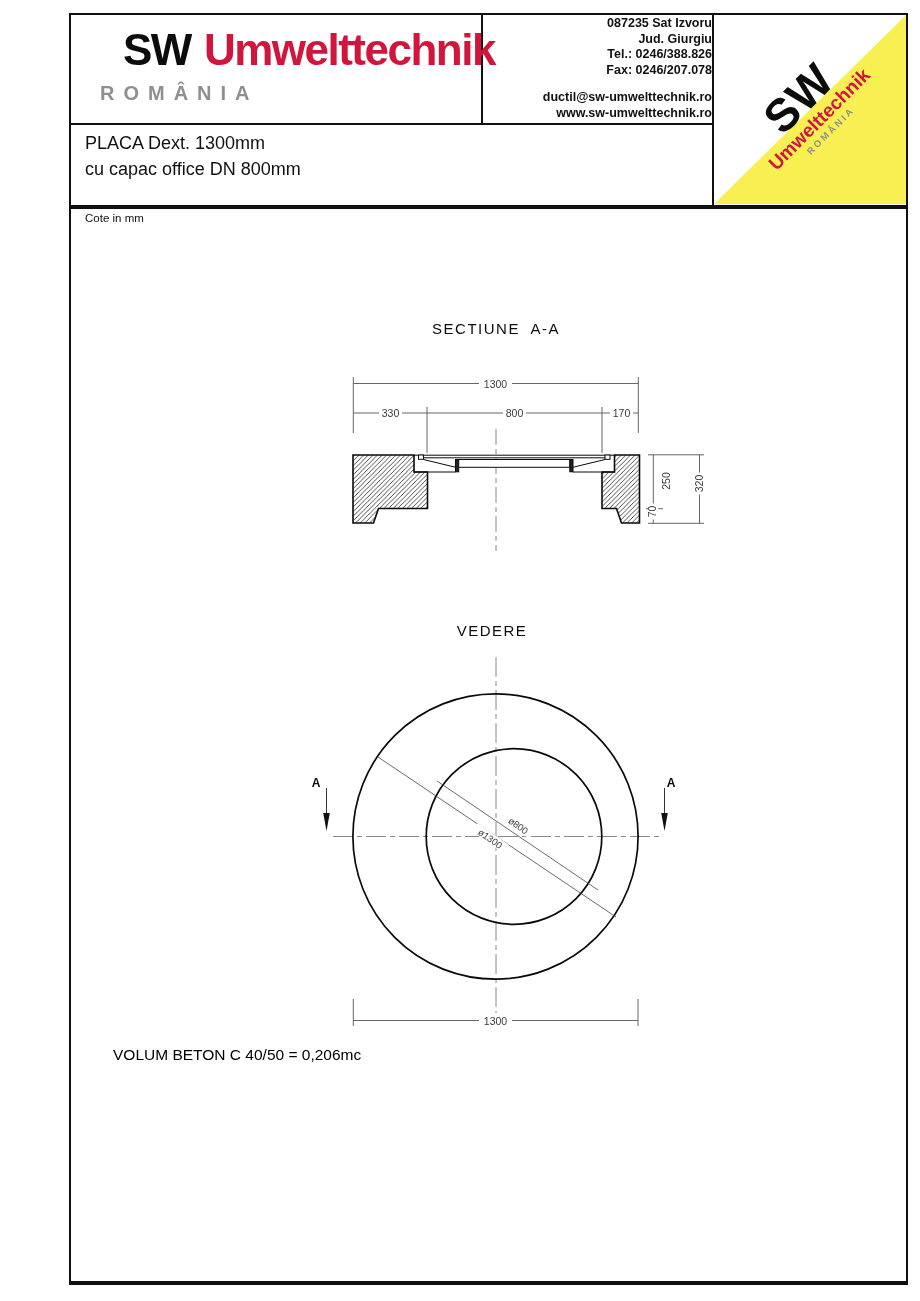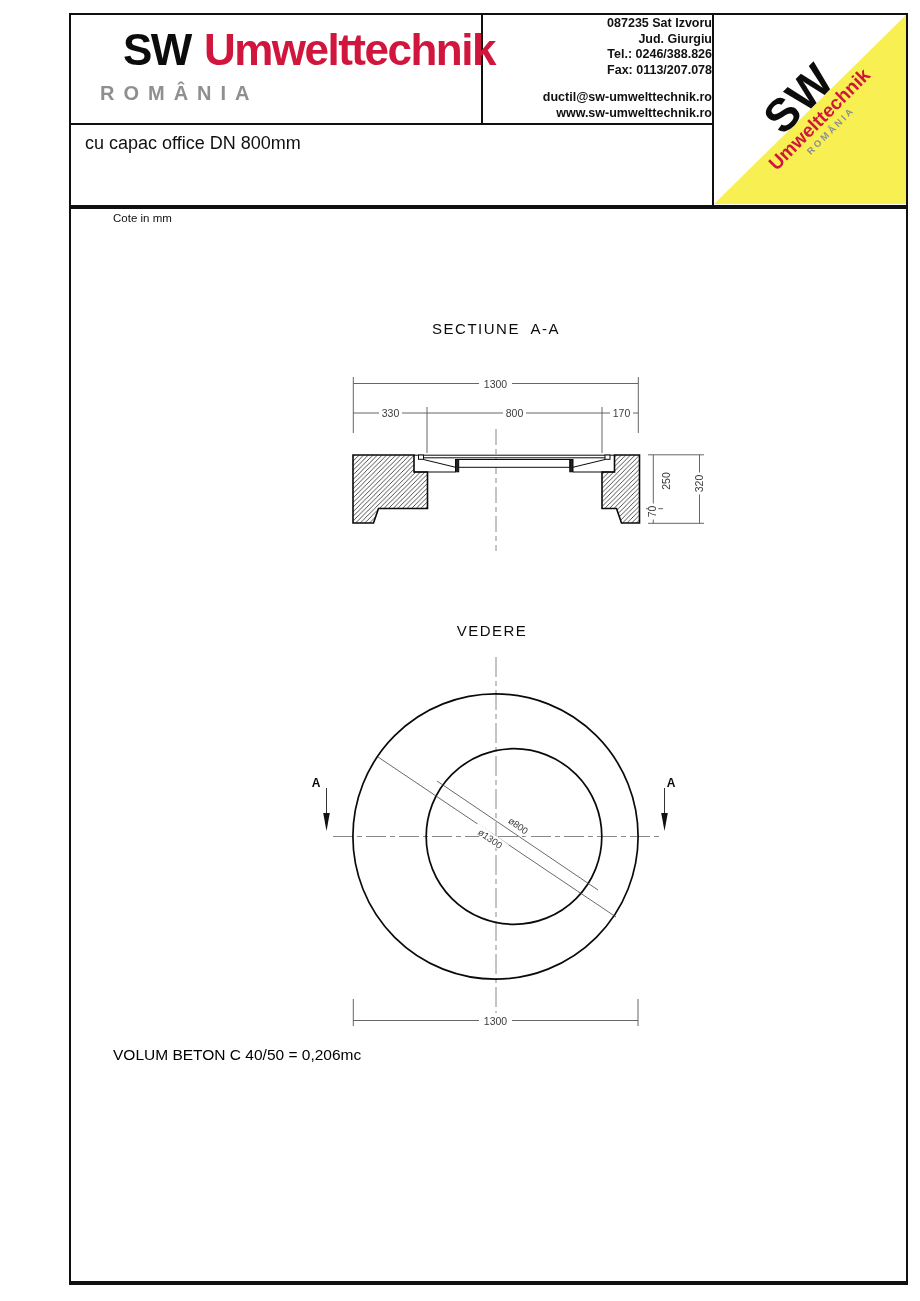--- a/index.html
+++ b/index.html
@@ -13,21 +13,21 @@
   
   .logo-line{left:99px;top:27px;font-weight:bold;font-size:44px;letter-spacing:-1.5px;white-space:nowrap;line-height:46px;margin-left:24px;}
   .logo-sw{color:#0c0c0c;margin-right:13px;}
   .logo-country{left:100px;top:82px;font-weight:bold;font-size:20px;letter-spacing:9px;white-space:nowrap;}
   
   .contact{left:483px;top:16px;width:229px;text-align:right;font-weight:bold;
            font-size:12.5px;line-height:15.5px;}
   .contact .gap{height:12px;}
   
   .title-block{left:85px;top:130px;font-size:18px;line-height:26px;}
-  .cote{left:85px;top:212px;font-size:11.5px;margin-left:28px;}
+  .cote{left:85px;top:212px;font-size:11.5px;}
   
   .corner{left:714px;top:15px;width:192px;height:189px;overflow:hidden;background:#fff;}
   .corner .tri{position:absolute;left:0;top:0;width:100%;height:100%;
                clip-path:polygon(0% 100%,100% 0%,100% 100%);}
   .corner .stack{position:absolute;left:50%;top:50%;transform:translate(-50%,-50%) rotate(-45deg);
                  text-align:center;white-space:nowrap;}
   .corner .c-sw{font-weight:bold;font-size:46px;line-height:38px;letter-spacing:1px;color:#0c0c0c;}
   .corner .c-brand{font-weight:bold;font-size:19px;line-height:21px;}
   .corner .c-country{font-weight:bold;font-size:9.5px;letter-spacing:2.5px;line-height:12px;}
   svg text{font-family:"Liberation Sans",sans-serif;}
@@ -47,36 +47,37 @@
 
   <div class="abs logo-line">
     <span class="logo-sw">SW</span><span id="brand-red" style="color: rgb(208, 22, 60);">Umwelttechnik</span>
   </div>
   <div class="abs logo-country" id="country-gray" style="color: rgb(143, 143, 145);">ROMÂNIA</div>
 
   <div class="abs contact">
     <div>087235 Sat Izvoru</div>
     <div>Jud. Giurgiu</div>
     <div>Tel.: 0246/388.826</div>
-    <div>Fax: 0113/207.078</div>
+    <div>Fax: 0246/207.078</div>
     <div class="gap"></div>
     <div>ductil@sw-umwelttechnik.ro</div>
     <div>www.sw-umwelttechnik.ro</div>
   </div>
 
   <div class="abs corner">
     <div class="tri" id="corner-tri" style="background: rgb(248, 240, 83);"></div>
     <div class="stack">
       <div class="c-sw">SW</div>
       <div class="c-brand" id="corner-brand" style="color: rgb(208, 22, 60);">Umwelttechnik</div>
       <div class="c-country" id="corner-country" style="color: rgb(143, 143, 145);">ROMÂNIA</div>
     </div>
   </div>
 
   <div class="abs title-block">
+    <div>PLACA Dext. 1300mm</div>
     <div>cu capac office DN 800mm</div>
   </div>
   <div class="abs cote">Cote in mm</div>
 
   <svg class="abs" style="left:0;top:0;" width="920" height="1301" viewBox="0 0 920 1301">
     <defs>
       <pattern id="hatch" width="4.6" height="4.6" patternUnits="userSpaceOnUse">
         <path d="M0 4.6 L4.6 0" stroke="#222" stroke-width="0.8"></path>
       </pattern>
     </defs>

